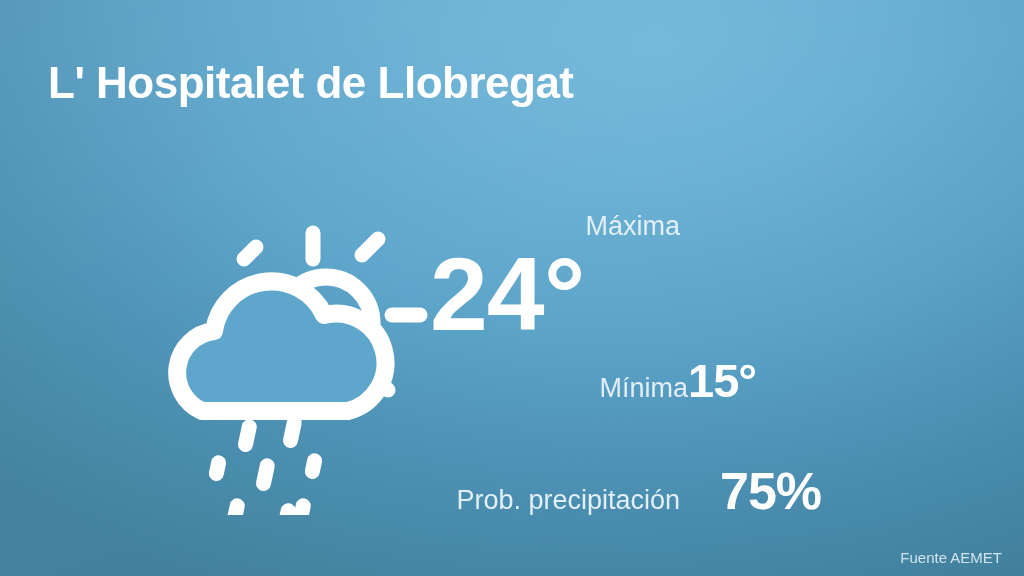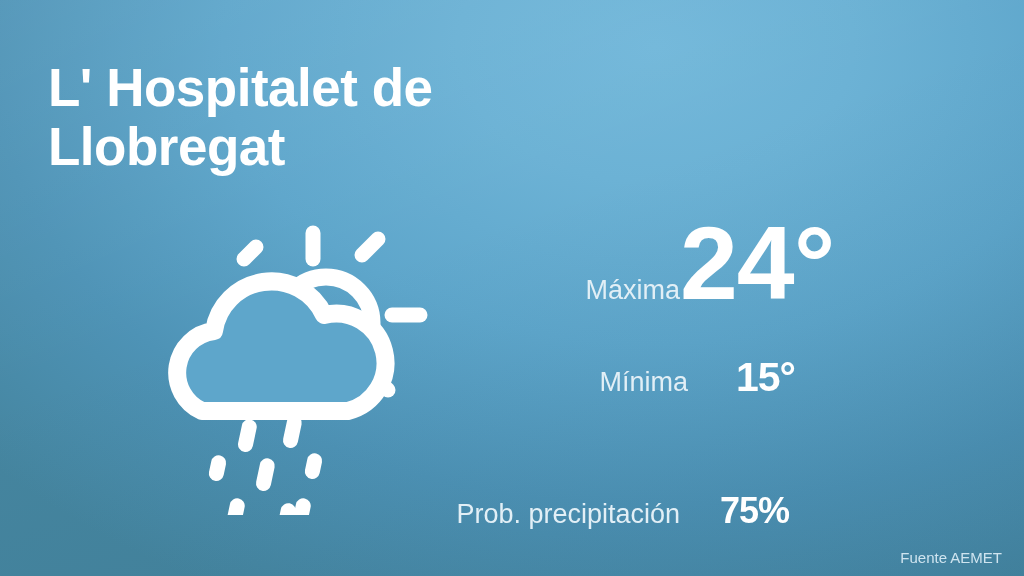--- a/index.html
+++ b/index.html
@@ -26,21 +26,21 @@
     background: linear-gradient(160deg, rgba(255,255,255,0.055) 0%, rgba(255,255,255,0.0) 42%, rgba(10,55,80,0.10) 100%);
     pointer-events: none;
   }
 
   .title {
     position: absolute;
     left: 48px;
     top: 58px;
     width: 600px;
     margin: 0;
-    font-size: 53px;
+    font-size: 44px;
     font-weight: bold;
     line-height: 1.12;
     color: #ffffff;
     letter-spacing: -0.5px;
     z-index: 3;
   }
   .date {
     position: absolute;
     left: 50px;
     top: 193px;
@@ -68,21 +68,21 @@
     width: 530px;
     height: 330px;
     z-index: 3;
   }
   .row {
     position: absolute;
     display: flex;
     align-items: baseline;
     white-space: nowrap;
   }
-  .row-max   { left: 0;   top: 0;    width: 100%; }
+  .row-max   { left: 0;   top: 0;    width: 100%; flex-direction: column; }
   .row-min   { left: 8px;   top: 145;  }
   .row-prec  { left: 0; }
   .label {
     color: #e2eff6;
     font-weight: normal;
     text-align: right;
   }
   .value {
     color: #ffffff;
     font-weight: bold;
@@ -90,26 +90,26 @@
   }
 
   
   .row-max { top: 6px; }
   .row-max .label { font-size: 27px; width: 250px; }
   .row-max .value { font-size: 104px; line-height: 1; }
 
   
   .row-min { top: 152px; }
   .row-min .label { font-size: 27px; width: 250px; }
-  .row-min .value { font-size: 41px; margin-left: 48px; line-height: 1; }
+  .row-min .value { font-size: 47px; line-height: 1; }
 
   
-  .row-prec { top: 288px; left: -10px; }
+  .row-prec { top: 260px; left: -10px; }
   .row-prec .label { font-size: 27px; width: 260px; }
-  .row-prec .value { font-size: 36px; margin-left: 40px; line-height: 1; }
+  .row-prec .value { font-size: 52px; margin-left: 40px; line-height: 1; }
 
   .source {
     position: absolute;
     right: 22px;
     bottom: 10px;
     margin: 0;
     font-size: 15px;
     color: #cfe4ef;
     z-index: 3;
     text-align: right;

